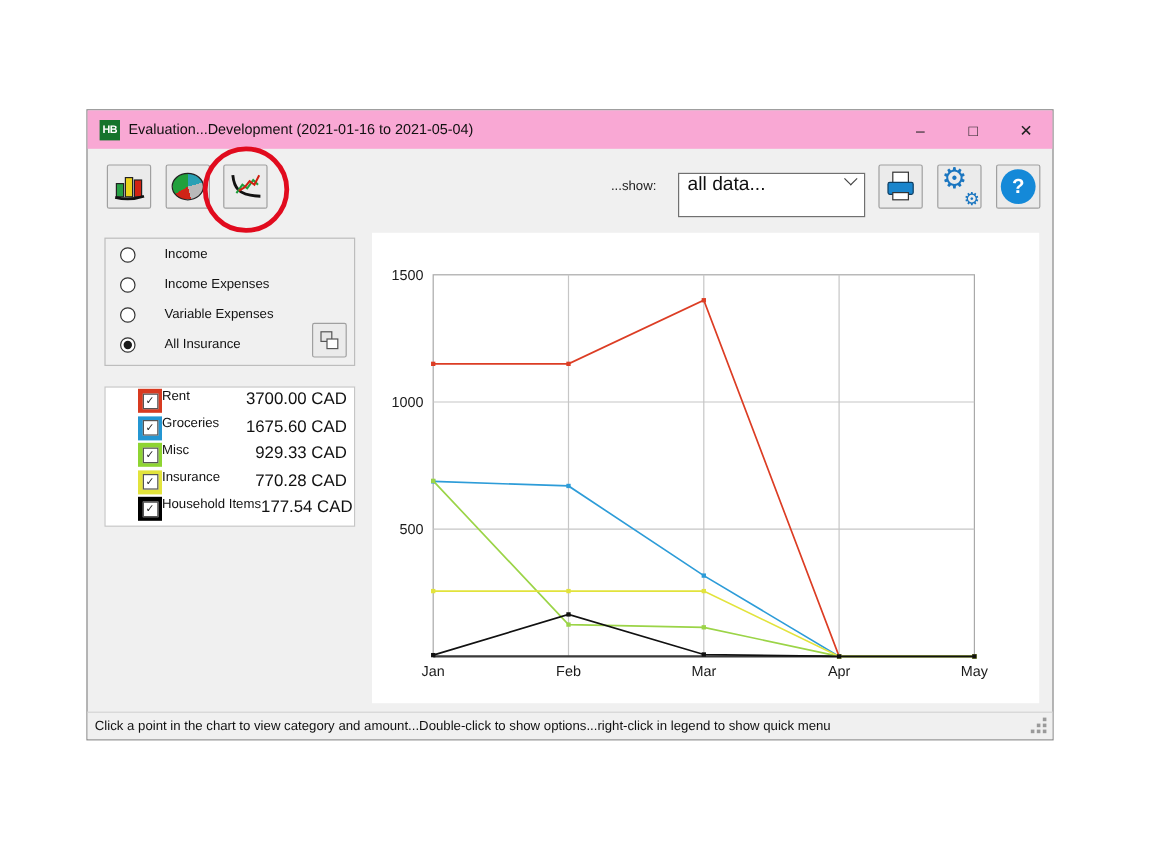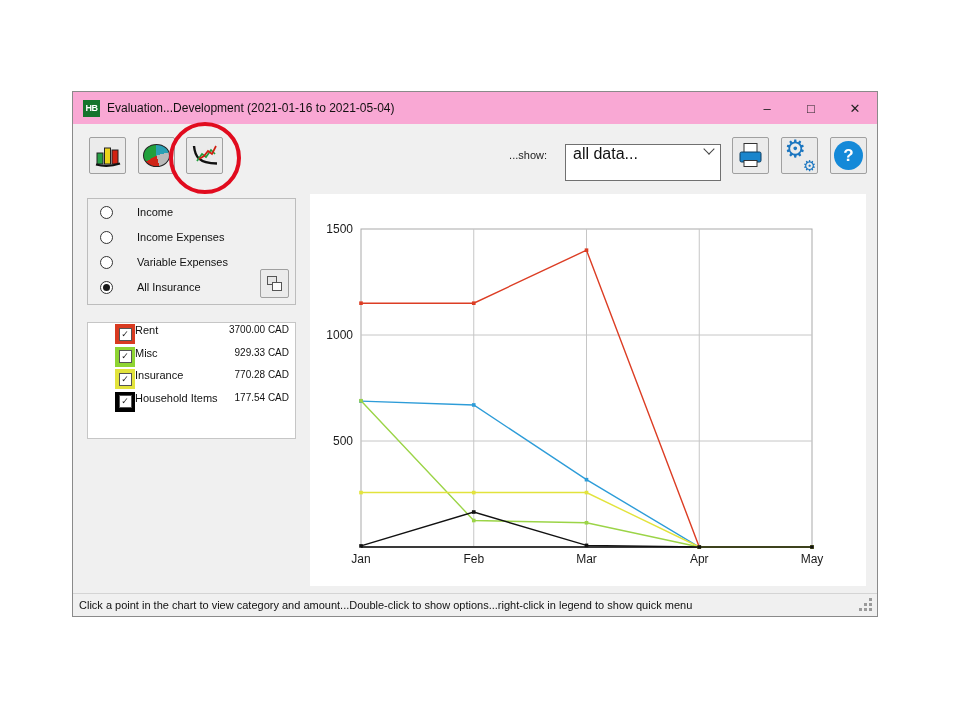--- a/index.html
+++ b/index.html
@@ -52,21 +52,21 @@
 
   
   .legend-panel{position:absolute;left:14px;top:230px;width:209px;height:117px;background:#fff;
     border:1px solid #c6c6c6;box-sizing:border-box;padding-top:1px;}
   .legend-row{display:flex;align-items:flex-start;height:22.5px;padding:0 6px 0 4px;gap:0;margin-left:23px;}
   .swatch{width:20px;height:20px;display:flex;align-items:center;justify-content:center;flex:0 0 auto;}
   .chk{width:11px;height:11px;background:#fff;border:1px solid #555;font-size:9px;line-height:10px;
     text-align:center;color:#222;box-sizing:content-box;}
   .chk::after{content:"✓";display:block;}
   .legend-label{flex:1;font-size:11px;color:#111;white-space:nowrap;}
-  .legend-amount{font-size:10px;color:#111;white-space:nowrap;}
+  .legend-amount{font-size:14px;color:#111;white-space:nowrap;}
 
   
   .chart-panel{position:absolute;left:237px;top:102px;width:556px;height:392px;background:#fff;}
   #chart-svg{width:556px;height:392px;display:block;font-family:"Liberation Sans",sans-serif;}
 
   
   .statusbar{position:absolute;left:0;bottom:0;width:100%;height:23px;background:#f0f0f0;
     border-top:1px solid #d4d4d4;display:flex;align-items:center;padding-left:6px;
     box-sizing:border-box;font-size:11px;color:#111;}
   .grip{position:absolute;right:5px;bottom:5px;width:3px;height:3px;background:#9a9a9a;
@@ -155,20 +155,27 @@
       </div>
     </div>
 
     <div class="legend-panel">
       <div class="legend-row">
         <span class="swatch" style="background-color: rgb(216, 58, 32);">
             <span class="chk"></span>
           </span>
         <span class="legend-label">Rent</span>
         <span class="legend-amount">3700.00 CAD</span>
+      </div>
+      <div class="legend-row">
+        <span class="swatch" style="background-color: rgb(36, 150, 210);">
+            <span class="chk"></span>
+          </span>
+        <span class="legend-label">Groceries</span>
+        <span class="legend-amount">1675.60 CAD</span>
       </div>
       <div class="legend-row">
         <span class="swatch" style="background-color: rgb(142, 212, 50);">
             <span class="chk"></span>
           </span>
         <span class="legend-label">Misc</span>
         <span class="legend-amount">929.33 CAD</span>
       </div>
       <div class="legend-row">
         <span class="swatch" style="background-color: rgb(226, 227, 60);">

